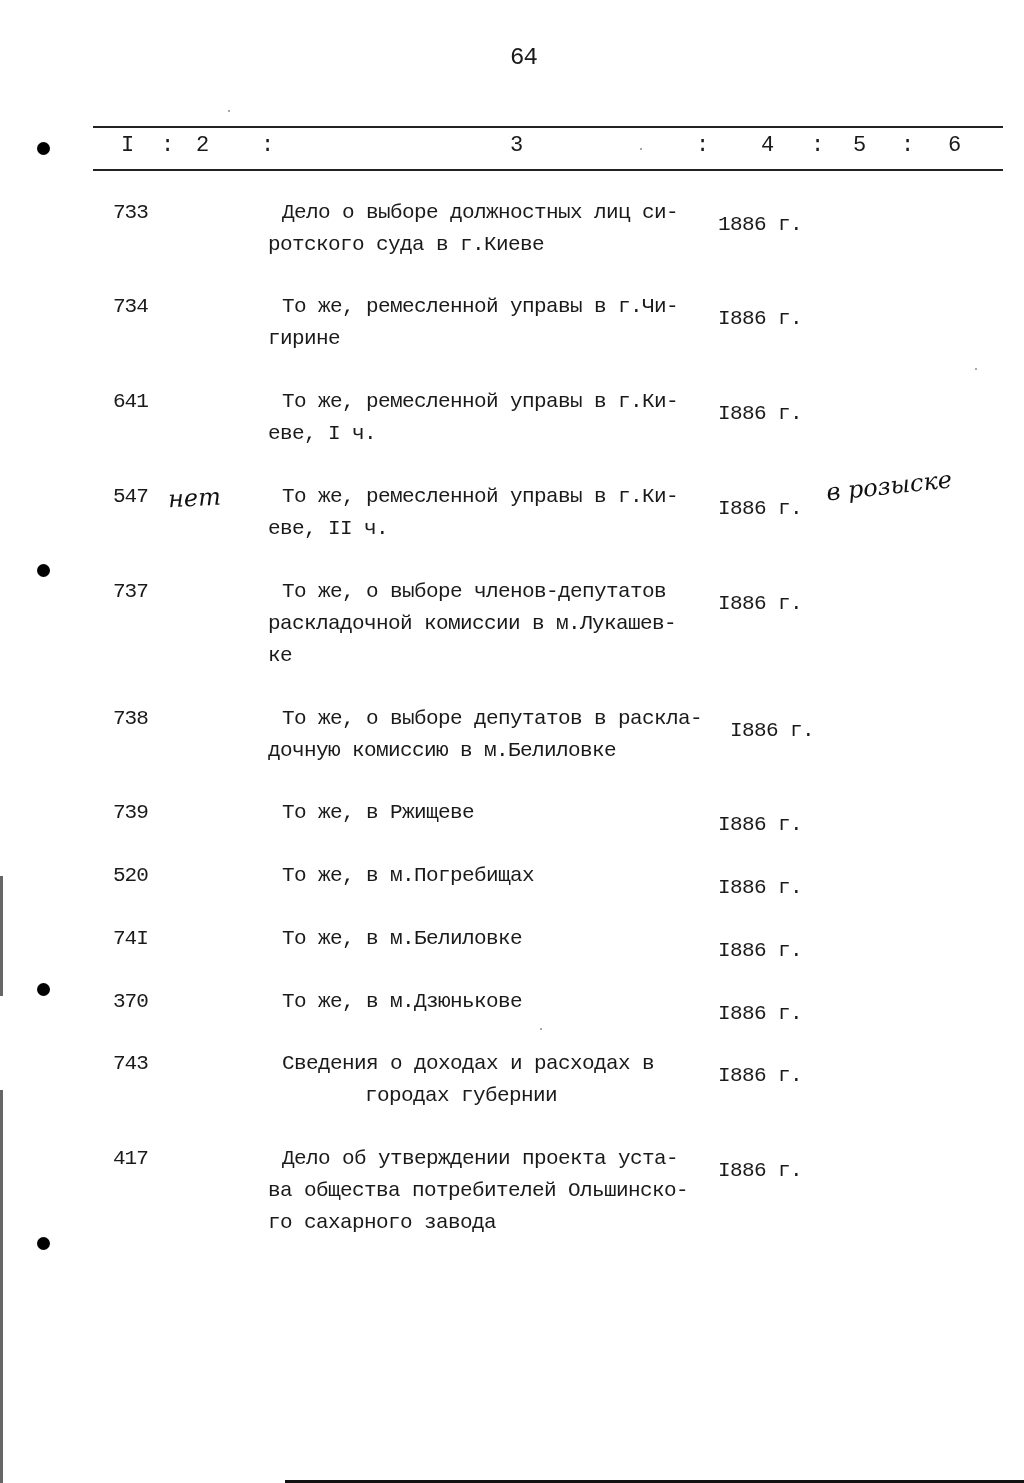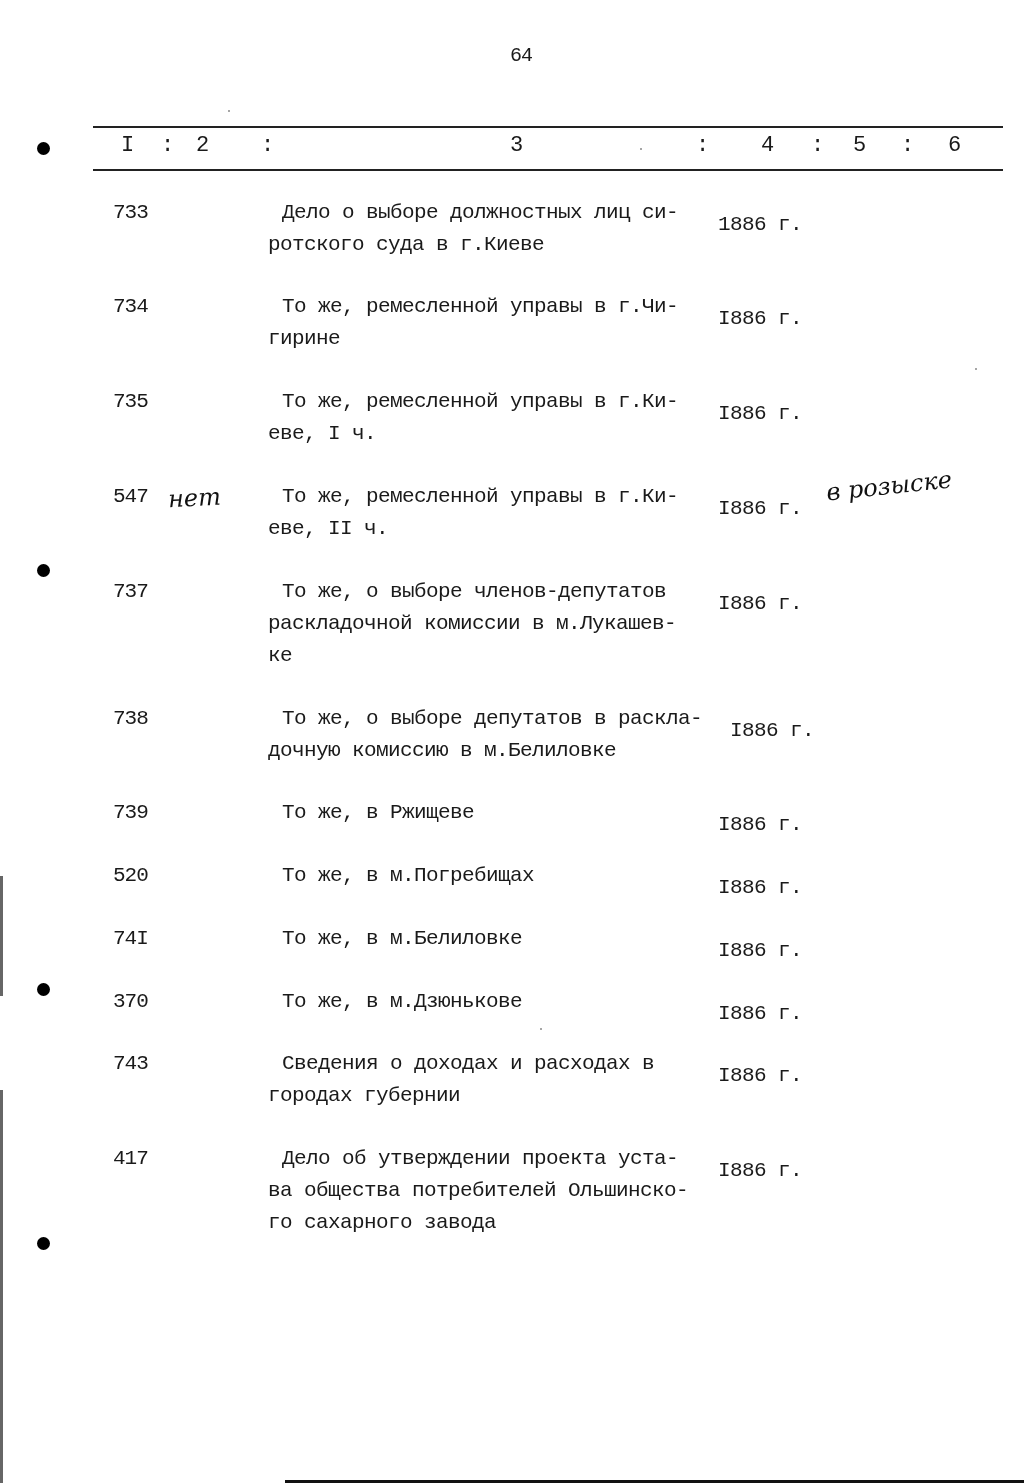--- a/index.html
+++ b/index.html
@@ -12,21 +12,21 @@
       height: 1483px;
       position: relative;
       overflow: hidden;
       font-family: "Liberation Mono", "DejaVu Sans Mono", monospace;
       color: #1a1a1a;
     }
     .page-number {
       position: absolute;
       top: 44px;
       left: 510px;
-      font-size: 20px;
+      font-size: 24px;
       letter-spacing: -1px;
     }
     .rule {
       position: absolute;
       left: 93px;
       width: 910px;
       height: 2px;
       background: #222;
     }
     .rule.top { top: 126px; }
@@ -159,21 +159,21 @@
 </div>
 
 <div class="entry" style="top:291px;">
   <span class="num">734</span>
   <span class="desc" style="text-indent:14px;">То же, ремесленной управы в г.Чи-
 гирине</span>
   <span class="year">I886 г.</span>
 </div>
 
 <div class="entry" style="top:386px;">
-  <span class="num">735</span>
+  <span class="num">641</span>
   <span class="desc" style="text-indent:14px;">То же, ремесленной управы в г.Ки-
 еве, I ч.</span>
   <span class="year">I886 г.</span>
 </div>
 
 <div class="entry" style="top:481px;">
   <span class="num">547</span>
   <span class="desc" style="text-indent:14px;">То же, ремесленной управы в г.Ки-
 еве, II ч.</span>
   <span class="year">I886 г.</span>
@@ -215,21 +215,21 @@
 </div>
 
 <div class="entry" style="top:986px;">
   <span class="num">370</span>
   <span class="desc" style="text-indent:14px;">То же, в м.Дзюнькове</span>
   <span class="year">I886 г.</span>
 </div>
 
 <div class="entry" style="top:1048px;">
   <span class="num">743</span>
-  <span class="desc" style="text-indent:14px;">Сведения о доходах и расходах в
+  <span class="desc" style="text-indent:14px;text-align:center;">Сведения о доходах и расходах в
 городах губернии</span>
   <span class="year">I886 г.</span>
 </div>
 
 <div class="entry" style="top:1143px;">
   <span class="num">417</span>
   <span class="desc" style="text-indent:14px;">Дело об утверждении проекта уста-
 ва общества потребителей Ольшинско-
 го сахарного завода</span>
   <span class="year">I886 г.</span>

